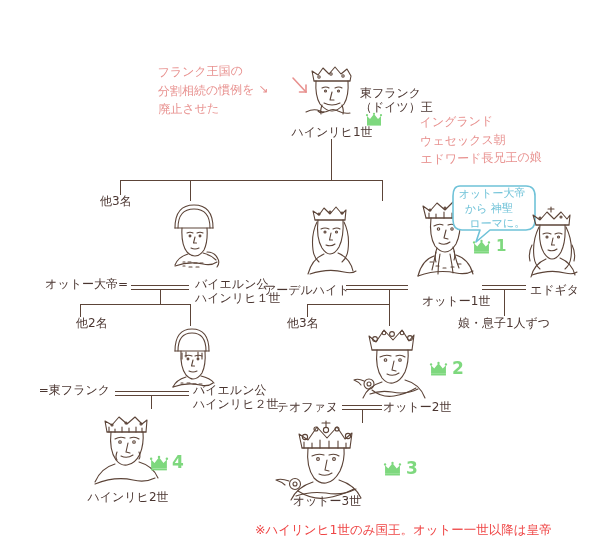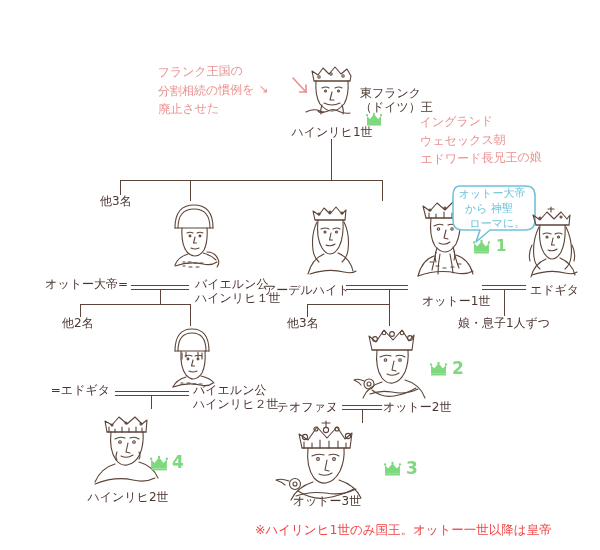--- a/index.html
+++ b/index.html
@@ -159,21 +159,21 @@
     <div>オットー大帝=</div>
   </div>
 
   <div class="ln h" style="left:131px;top:285px;width:58px;"></div>
   <div class="ln h" style="left:131px;top:289px;width:58px;"></div>
   <div class="ln v" style="left:160px;top:289px;height:15px;"></div>
   <div class="ln h" style="left:80px;top:304px;width:110px;"></div>
   <div class="ln v" style="left:80px;top:304px;height:13px;"></div>
   <div class="ln v" style="left:190px;top:304px;height:22px;"></div>
 
-  <div class="abs lbl" style="left:62px;top:316px;">他2名</div>
+  <div class="abs lbl" style="left:76px;top:316px;">他2名</div>
 
   <div class="abs" style="left:162px;top:325px;">
     <svg width="60" height="66" viewBox="0 0 60 66">
       <g fill="none" stroke="#5c4438" stroke-width="1.1" stroke-linecap="round" stroke-linejoin="round">
         <path d="M13 26 Q13 4 30 4 Q47 4 47 26"></path>
         <path d="M16 26 Q16 8 30 8 Q44 8 44 26"></path>
         <path d="M13 26 L47 26"></path>
         <path d="M19 26 Q18 42 24 50 Q28 54 31 54 Q36 54 40 48 Q44 40 43 26"></path>
         <path d="M23 31 q3.5 -1.5 7 0"></path>
           <path d="M33 31 q3.5 -1.5 7 0"></path>
@@ -188,21 +188,21 @@
         <path d="M20 28 l0 6 M24 27 l0 5 M36 27 l0 5 M40 28 l0 6"></path>
       </g>
     </svg>
   </div>
   <div class="abs lbl" style="left:193px;top:383px;">
     <div>バイエルン公</div>
     <div>ハインリヒ２世</div>
   </div>
 
   <div class="abs lbl r" style="left:2px;top:383px;width:108px;">
-    <div>=エドギタ</div>
+    <div>=東フランク</div>
   </div>
 
   <div class="ln h" style="left:115px;top:391px;width:74px;"></div>
   <div class="ln h" style="left:115px;top:395px;width:74px;"></div>
   <div class="ln v" style="left:151px;top:395px;height:14px;"></div>
 
   <div class="abs" style="left:85px;top:406px;">
     <svg width="86" height="82" viewBox="0 0 86 82">
       <g fill="none" stroke="#5c4438" stroke-width="1.1" stroke-linecap="round" stroke-linejoin="round">
         <path d="M22 26 L20 15 L27 19 L34 11 L42 18 L50 11 L57 18 L62 14 L61 26 Z"></path>

